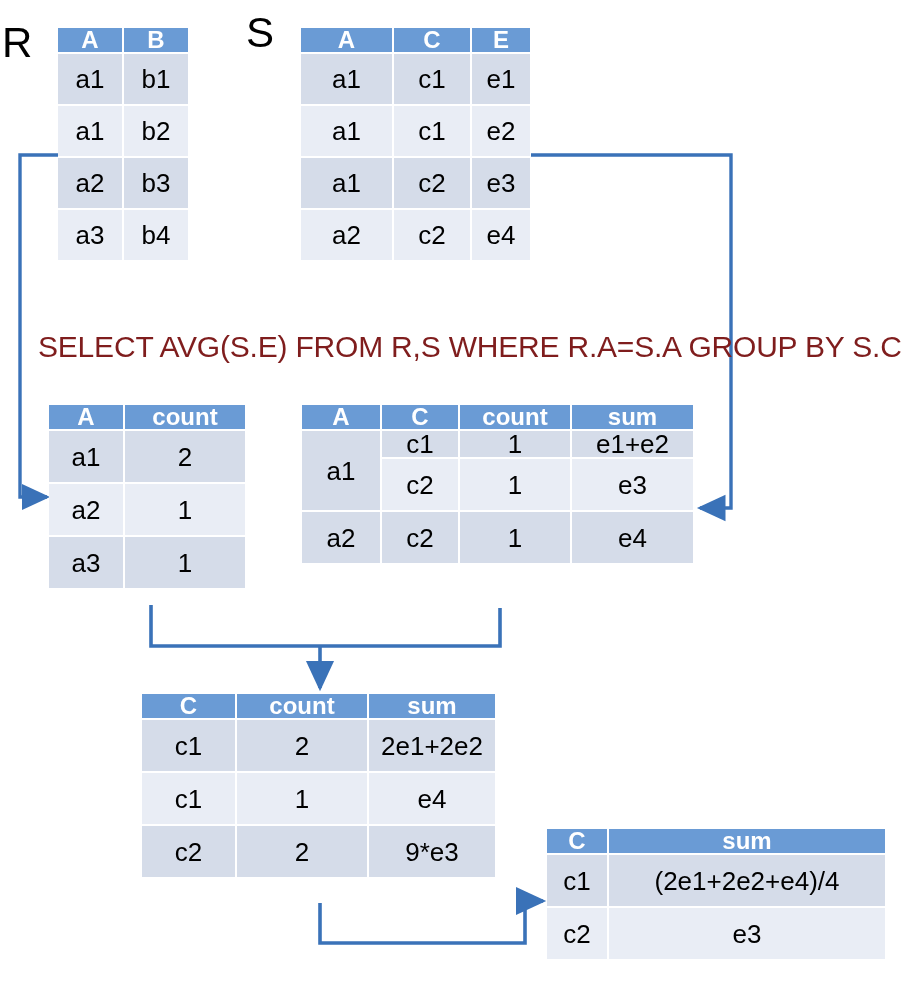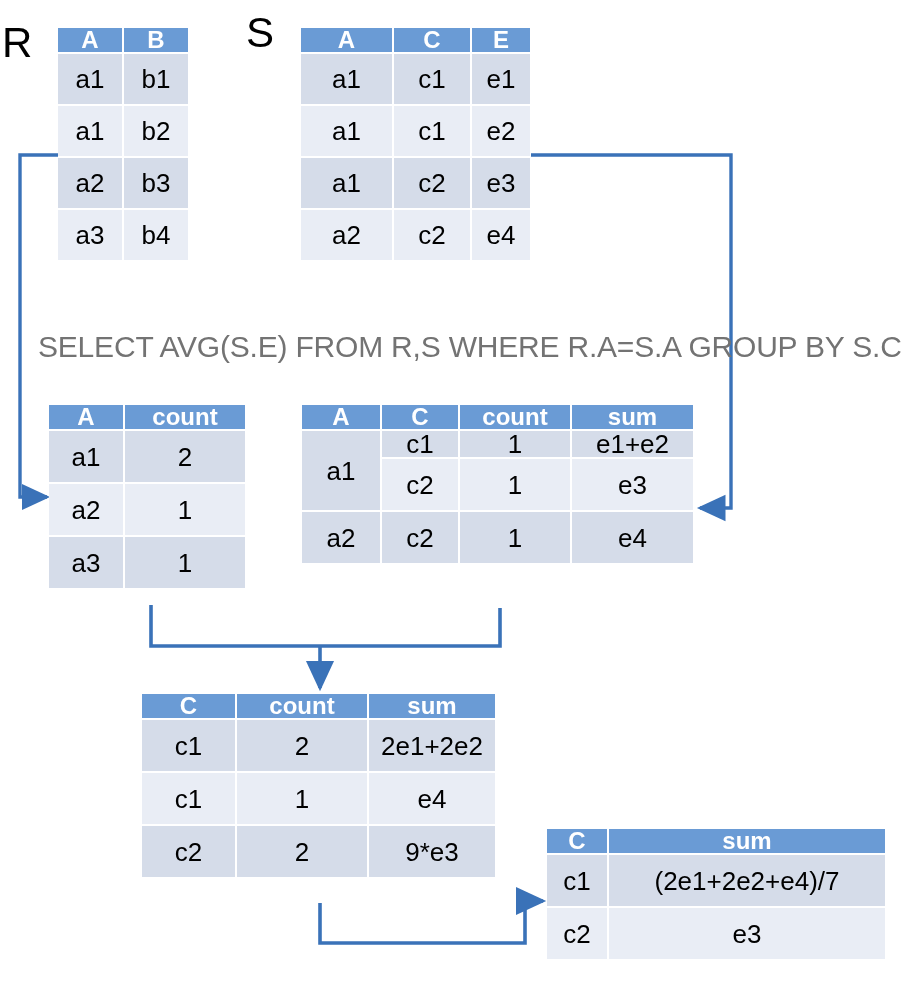--- a/index.html
+++ b/index.html
@@ -48,21 +48,21 @@
   .caption {
     position: absolute;
     font-size: 42px;
     color: #000000;
     line-height: 1;
   }
   
   .sql {
     position: absolute;
     font-size: 30px;
-    color: #737373;
+    color: #7f1d1d;
     white-space: nowrap;
     letter-spacing: -0.2px;
   }
   
   .conn {
     position: absolute;
     left: 0;
     top: 0;
     width: 914px;
     height: 990px;
@@ -267,21 +267,21 @@
       </colgroup>
     <thead>
       <tr>
         <th>C</th>
         <th>sum</th>
       </tr>
     </thead>
     <tbody>
       <tr>
         <td class="r-dark" style="height:51px">c1</td>
-        <td class="r-dark">(2e1+2e2+e4)/7</td>
+        <td class="r-dark">(2e1+2e2+e4)/4</td>
       </tr>
       <tr>
         <td class="r-light" style="height:51px">c2</td>
         <td class="r-light">e3</td>
       </tr>
     </tbody>
   </table>
 
 </div>
 

